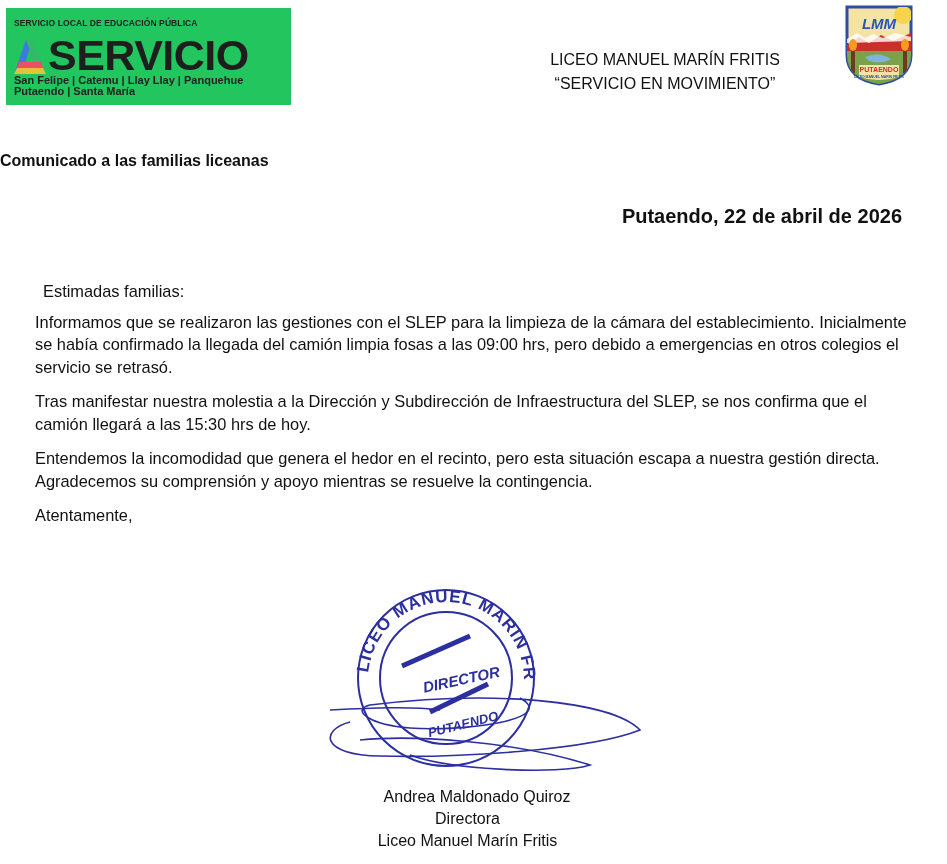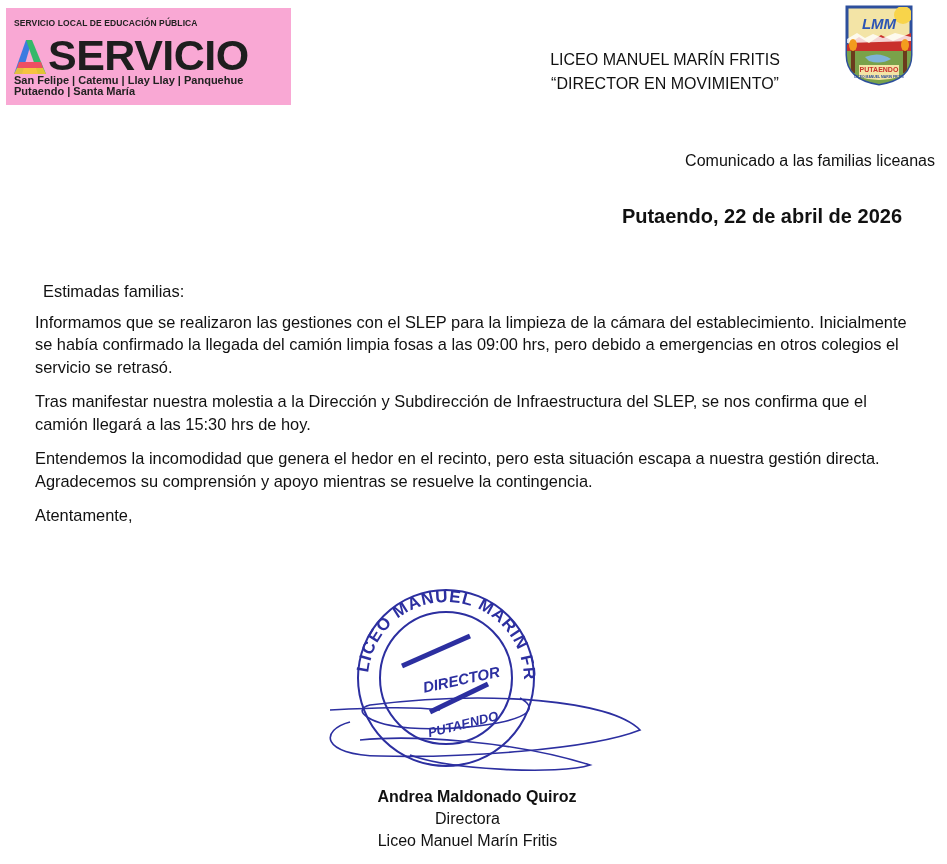--- a/index.html
+++ b/index.html
@@ -1,35 +1,35 @@
 <!DOCTYPE html>
 <html><head>
   <meta charset="utf-8">
   <style>
     html, body { margin: 0; padding: 0; background: #ffffff; }
     body { width: 947px; height: 864px; position: relative; overflow: hidden;
            font-family: "Liberation Sans", sans-serif; color: #111; }
     .logo-left { position: absolute; left: 6px; top: 8px; width: 285px; height: 97px;
-                 background: #f9a8d4; }
+                 background: #22c55e; }
     .logo-left .tag { position: absolute; left: 8px; top: 10px; font-size: 8.5px; font-weight: bold; color: #222; letter-spacing: 0.1px; }
     .logo-left .word { position: absolute; left: 6px; top: 26px; font-size: 43px; font-weight: 900; color: #1e1e1e; letter-spacing: -0.5px; line-height: 1; }
     .logo-left .word .a { position: relative; display: inline-block; }
     .logo-left .sub { position: absolute; left: 8px; top: 67px; font-size: 11px; font-weight: bold; color: #222; line-height: 11px; }
     .crest { position: absolute; left: 843px; top: 3px; width: 72px; height: 83px; }
     .header-title { position: absolute; left: 510px; top: 48px; width: 310px; text-align: center;
                     font-size: 16px; line-height: 24px; color: #111; }
-    .heading { position: absolute; left: 0; width: 935px; top: 152px; text-align: right;
-               font-weight: normal; font-size: 16px; }
+    .heading { position: absolute; left: 0; width: 935px; top: 152px; text-align: left;
+               font-weight: bold; font-size: 16px; }
     .dateline { position: absolute; right: 45px; top: 205px; font-weight: bold; font-size: 20px; }
     .body { position: absolute; left: 35px; top: 272px; width: 880px; font-size: 16.4px; line-height: 22.5px; }
     .body p { margin: 0 0 12px 0; }
     .body .greeting { margin: 8px; }
     .stamp { position: absolute; left: 310px; top: 580px; width: 345px; height: 200px; }
     .sign { position: absolute; left: 0; width: 935px; top: 786px; text-align: center; font-size: 16px; line-height: 22px; }
-    .sign .name { font-weight: bold; padding-left: 19px; }
+    .sign .name { font-weight: normal; padding-left: 19px; }
   </style>
 </head>
 <body>
 
 <div class="logo-left">
   <div class="tag">SERVICIO LOCAL DE EDUCACIÓN PÚBLICA</div>
   <div class="word">
     <span class="a">
       <svg width="36" height="36" viewBox="0 0 36 36" style="vertical-align:-4px">
         <polygon points="2,36 14,2 20,2 10,36" fill="#3b7be0"></polygon>
@@ -40,21 +40,21 @@
     </span><span>SERVICIO</span>
   </div>
   <div class="sub">
     <div>San Felipe | Catemu | Llay Llay | Panquehue</div>
     <div>Putaendo | Santa María</div>
   </div>
 </div>
 
 <div class="header-title">
   <div>LICEO MANUEL MARÍN FRITIS</div>
-  <div>“DIRECTOR EN MOVIMIENTO”</div>
+  <div>“SERVICIO EN MOVIMIENTO”</div>
 </div>
 
 <div class="crest">
   <svg width="72" height="83" viewBox="0 0 72 83">
     <defs>
       <clipPath id="shield">
           <path d="M4,4 H68 V52 Q68,76 36,81 Q4,76 4,52 Z"></path>
         </clipPath>
     </defs>
     <path d="M4,4 H68 V52 Q68,76 36,81 Q4,76 4,52 Z" fill="#f3e4a6" stroke="#2d4f9c" stroke-width="3"></path>

